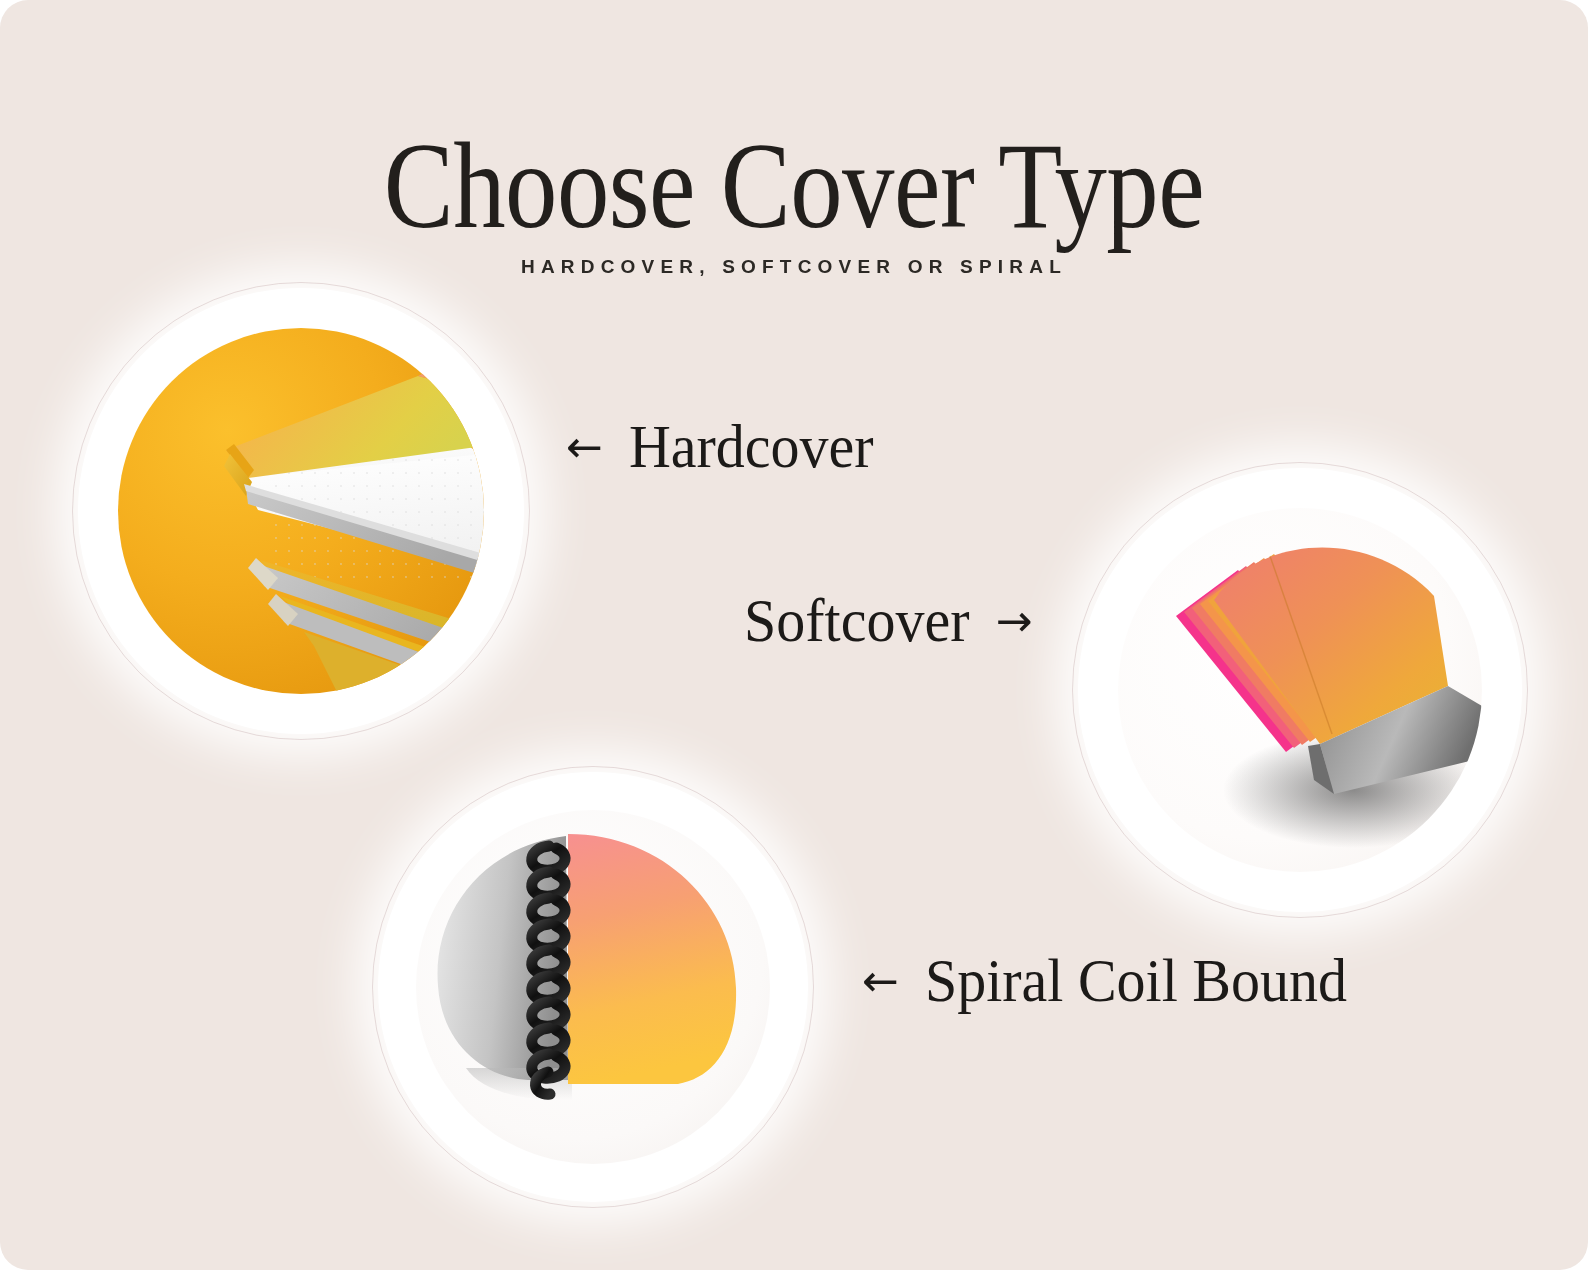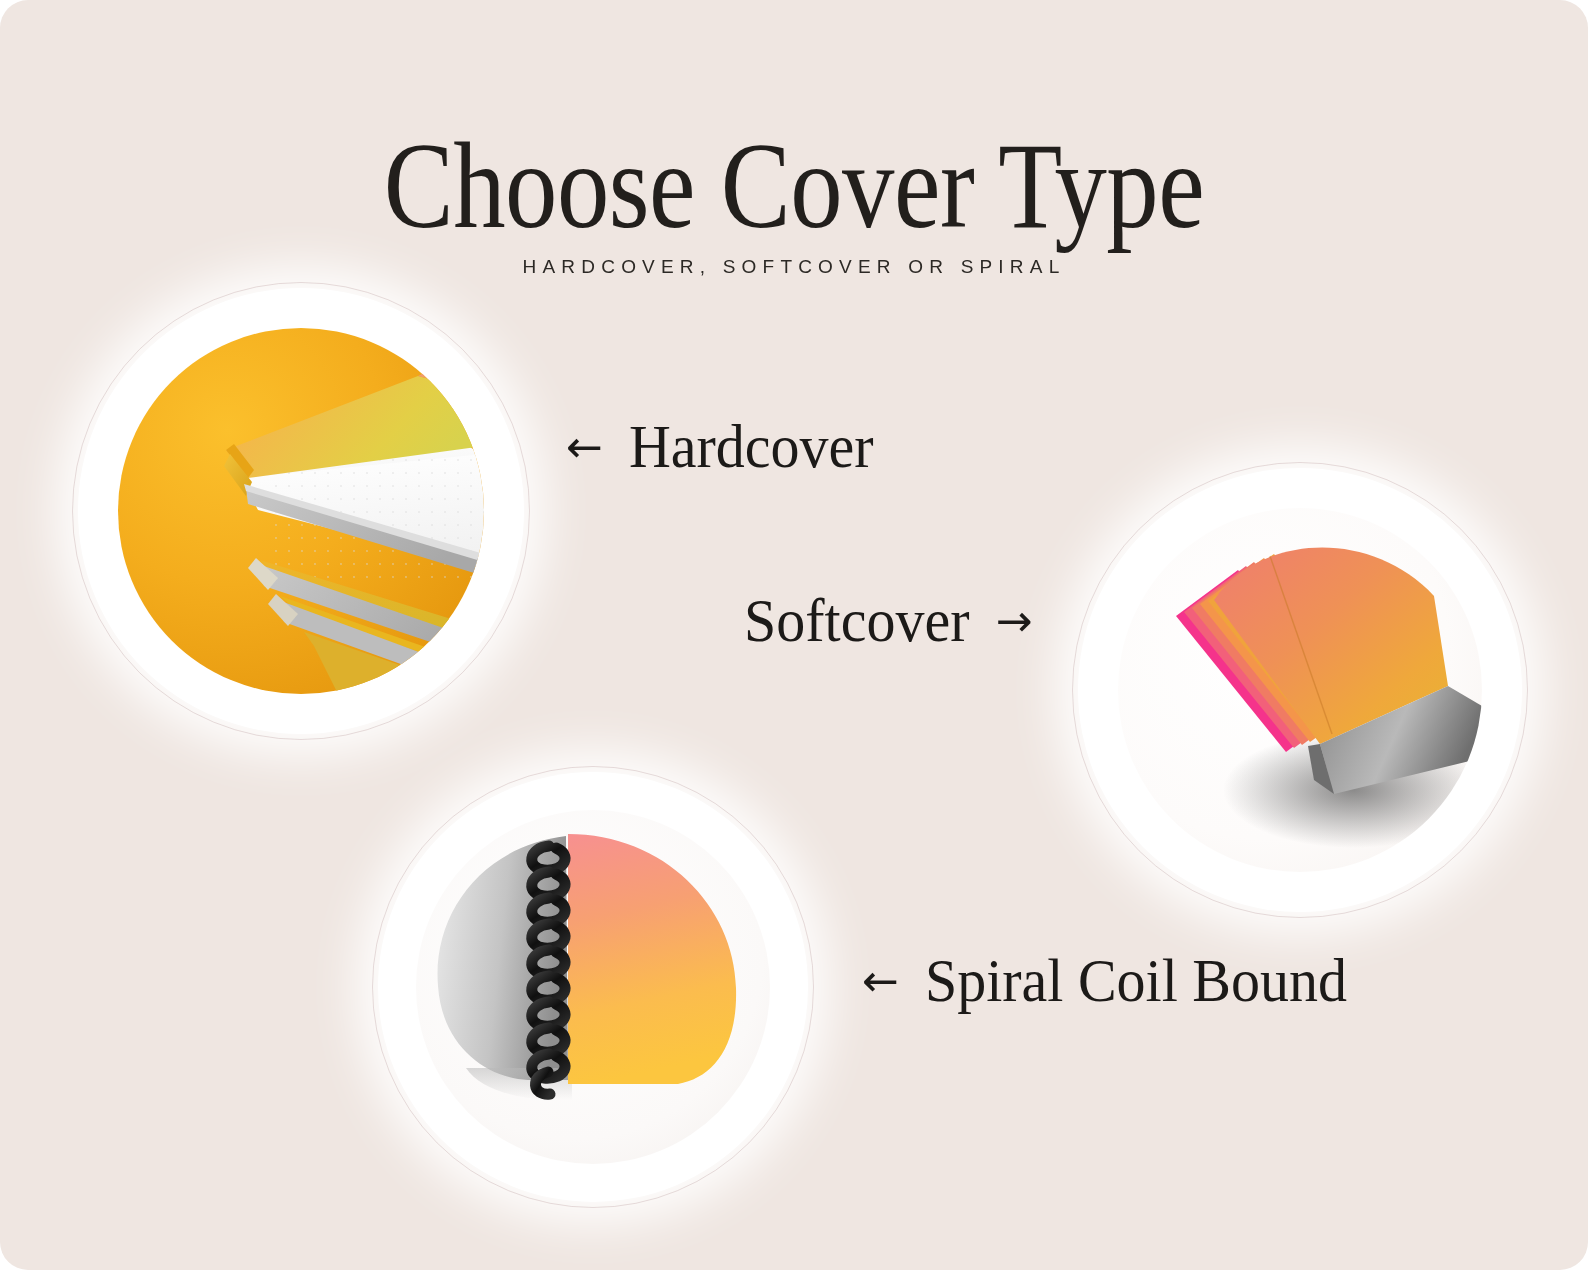--- a/index.html
+++ b/index.html
@@ -26,21 +26,21 @@
     transform:scaleY(1.14) scaleX(0.97);
     transform-origin:center top;
   }
   .subtitle{
     font-family:"Liberation Sans",sans-serif;
     font-size:19px;
     letter-spacing:6.2px;
     color:#2c2925;
     margin:0;
     padding-top:38px;
-    font-weight:400;
+    font-weight:700;
   }
 
   
   .ring{
     position:absolute;
     border-radius:50%;
     background:#ffffff;
     box-shadow:0 0 48px 22px rgba(255,255,255,0.92);
   }
   .ring::after{

